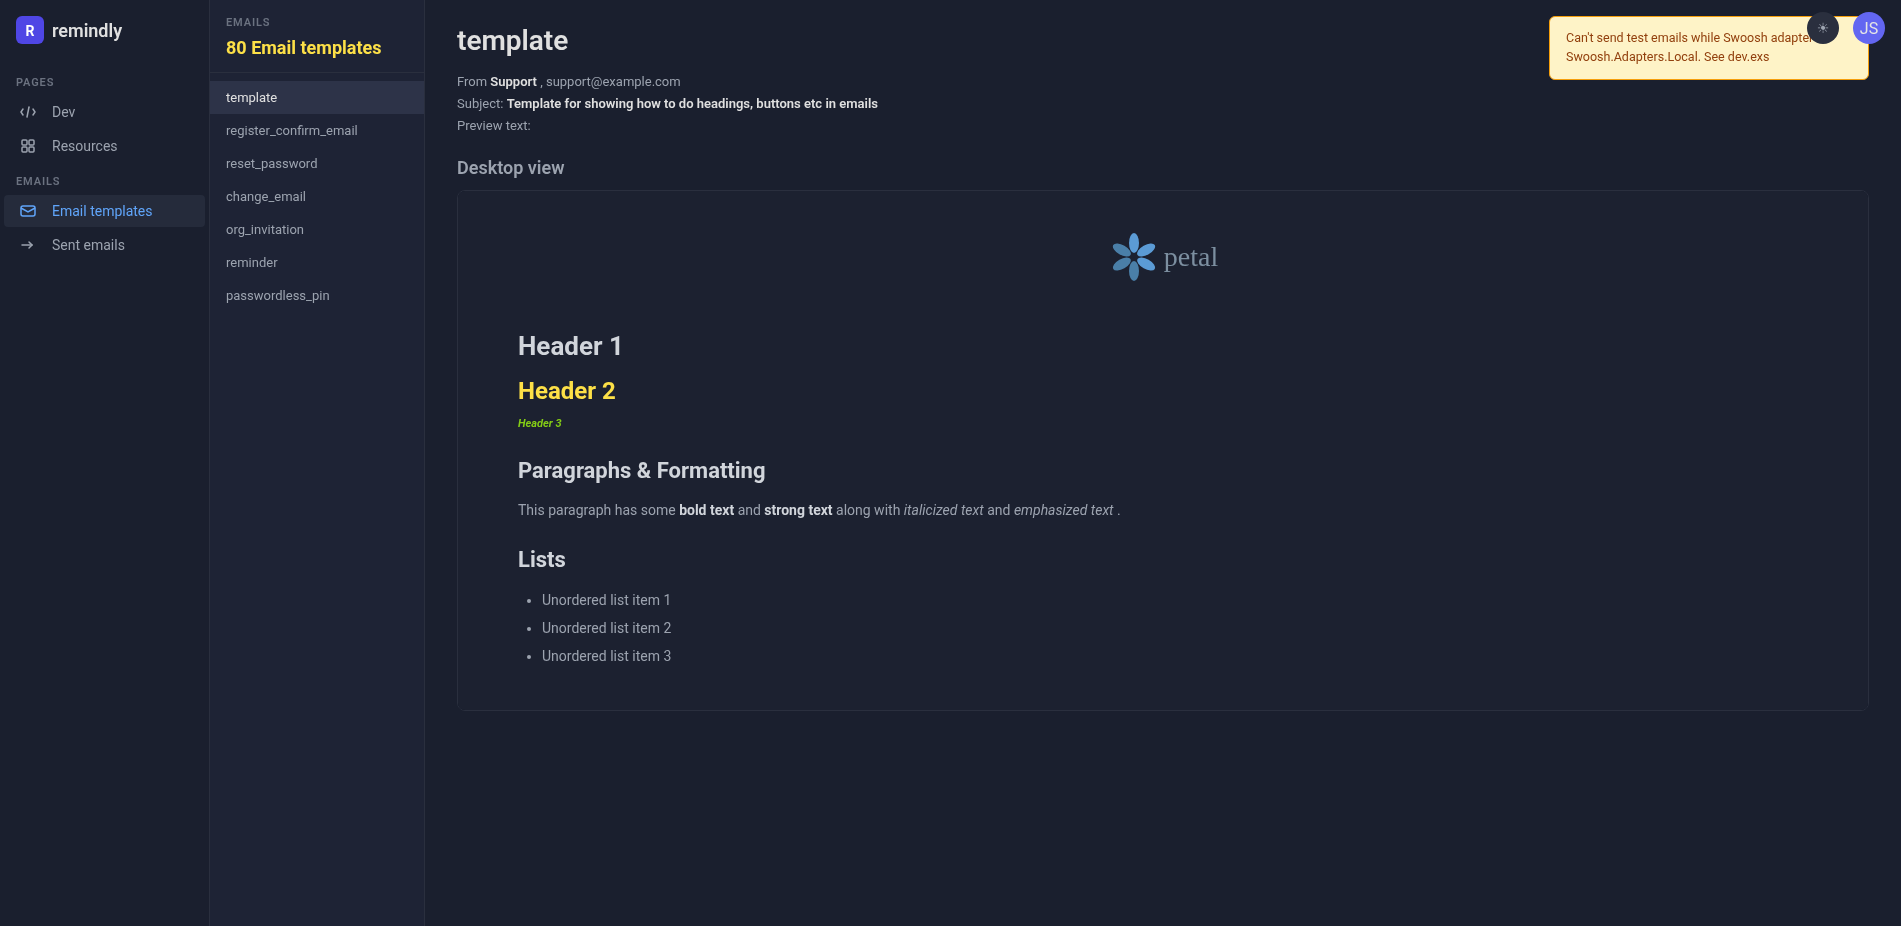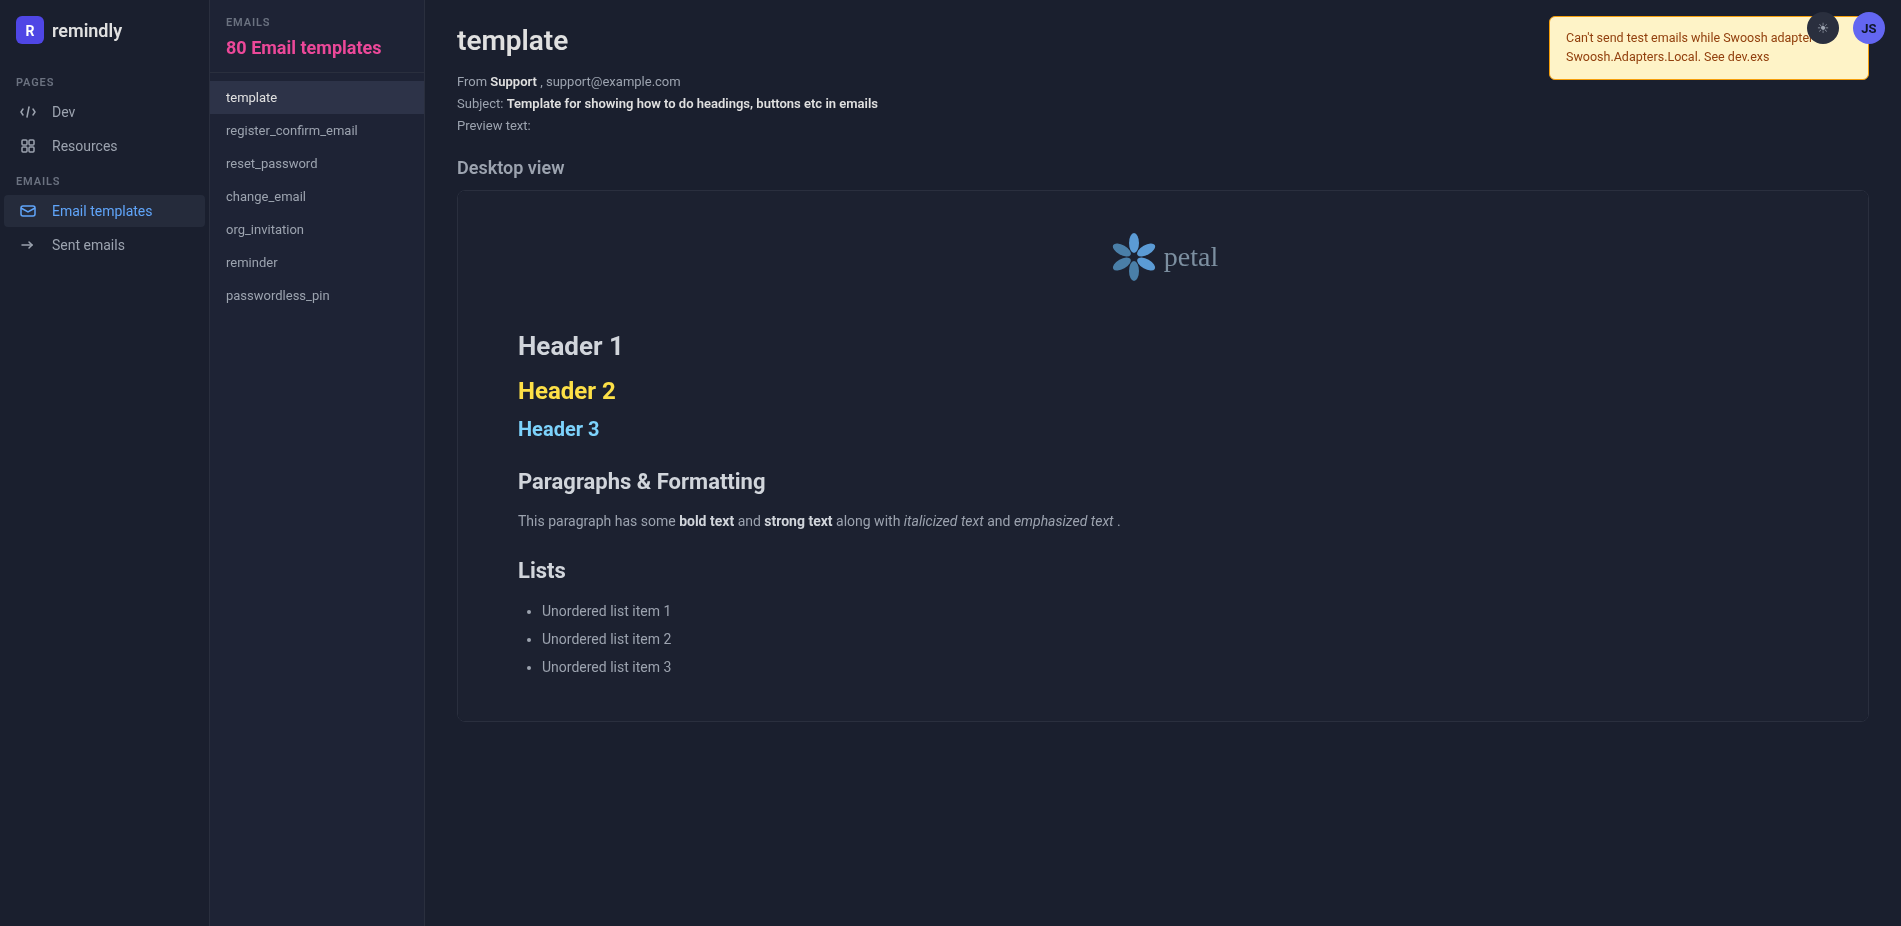--- a/index.html
+++ b/index.html
@@ -95,21 +95,21 @@
       font-weight: 600;
       color: #6b7280;
       letter-spacing: 0.08em;
       text-transform: uppercase;
       margin-bottom: 8px;
     }
 
     .email-list-count {
       font-size: 18px;
       font-weight: 700;
-      color: #ec4899;
+      color: #fde047;
       margin-bottom: 2px;
     }
 
     .email-list-items {
       padding: 8px 0;
     }
 
     .email-list-item {
       padding: 9px 16px;
       font-size: 13px;
@@ -226,25 +226,26 @@
 
     .email-h2 {
       font-size: 24px;
       font-weight: 700;
       color: #fde047;
       margin-bottom: 12px;
       font-family: -apple-system, BlinkMacSystemFont, 'Segoe UI', Roboto, sans-serif;
     }
 
     .email-h3 {
-      font-size: 20px;
-      font-weight: 700;
-      color: #7dd3fc;
+      font-size: 11px;
+      font-weight: 700;
+      color: #84cc16;
       margin-bottom: 20px;
       font-family: -apple-system, BlinkMacSystemFont, 'Segoe UI', Roboto, sans-serif;
+      font-style: italic;
     }
 
     .email-section-heading {
       font-size: 22px;
       font-weight: 700;
       color: #d1d5db;
       margin: 28px 0 16px 0;
       font-family: -apple-system, BlinkMacSystemFont, 'Segoe UI', Roboto, sans-serif;
     }
 
@@ -305,23 +306,23 @@
     }
 
     .topbar-avatar {
       width: 32px;
       height: 32px;
       border-radius: 50%;
       background: #6366f1;
       display: flex;
       align-items: center;
       justify-content: center;
-      color: #0f172a;
-      font-size: 13px;
-      font-weight: 700;
+      color: #e5e5e5;
+      font-size: 16px;
+      font-weight: 400;
       cursor: pointer;
     }
   </style>
 </head>
 <body>
 
 <div class="topbar-icons">
   <div class="topbar-icon-btn">
     <span>☀</span>
   </div>

